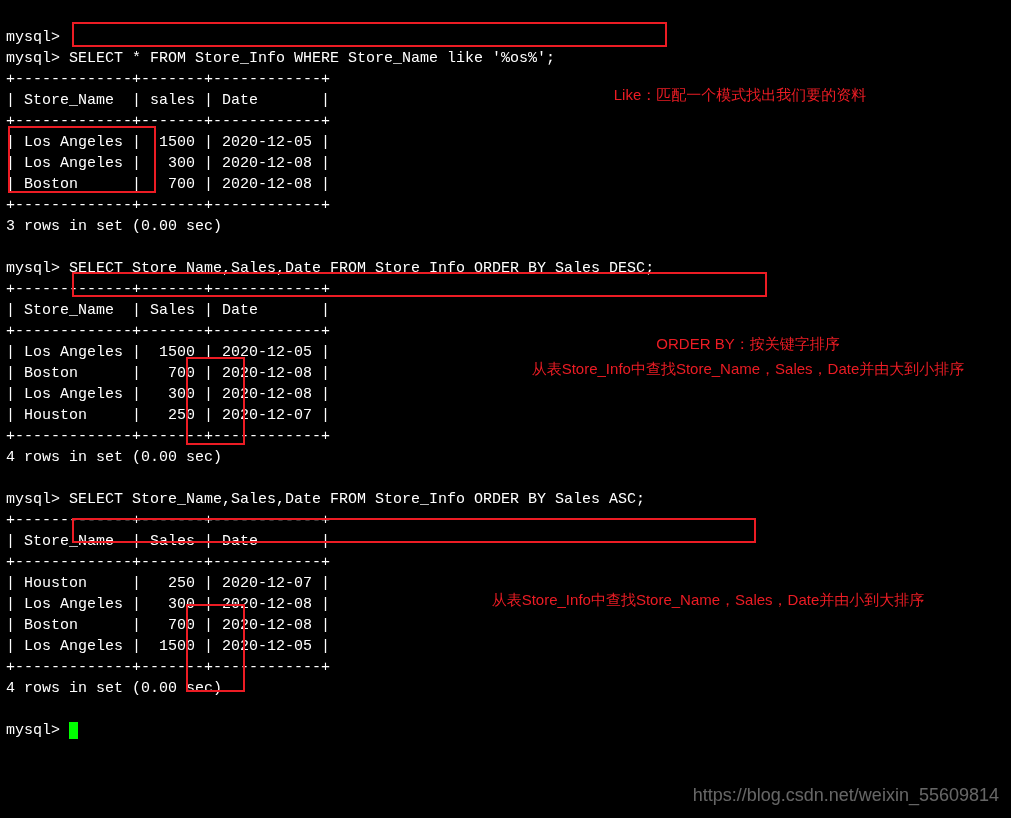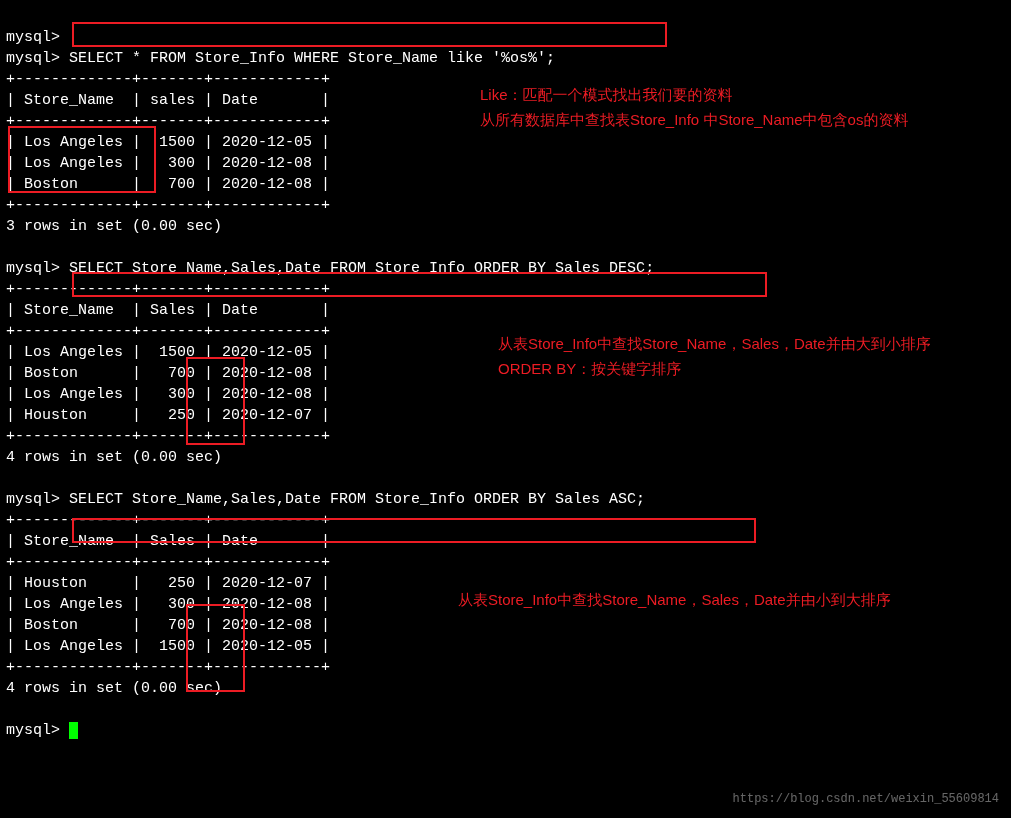--- a/index.html
+++ b/index.html
@@ -23,41 +23,42 @@
       white-space: pre;
       font-weight: normal;
     }
     .annotation {
       position: absolute;
       color: #EC1C24;
       font-family: 'Microsoft YaHei', 'SimSun', sans-serif;
       font-size: 15px;
       line-height: 1.65;
       white-space: normal;
+      text-align: center;
     }
     .red-box {
       position: absolute;
       border: 2px solid #EC1C24;
       background: transparent;
       pointer-events: none;
     }
     .cursor {
       display: inline-block;
       width: 9px;
       height: 17px;
       background: #00ff00;
       vertical-align: middle;
     }
     .watermark {
       position: absolute;
       bottom: 10px;
       right: 12px;
       color: rgba(255,255,255,0.4);
-      font-family: Liberation Mono, monospace;
-      font-size: 12px;
+      font-family: Liberation Sans, sans-serif;
+      font-size: 18px;
     }
   </style>
 </head>
 <body>
 
 <div class="terminal">
 <span>mysql&gt;</span>
 <span>mysql&gt;</span> <span>SELECT * FROM Store_Info WHERE Store_Name like '%os%';</span>
 <span>+-------------+-------+------------+</span>
 <span>| Store_Name  | sales | Date       |</span>
@@ -95,26 +96,25 @@
 
 <div class="red-box" style="left:72px; top:22px; width:595px; height:25px;"></div>
 <div class="red-box" style="left:8px; top:126px; width:148px; height:67px;"></div>
 <div class="red-box" style="left:72px; top:272px; width:695px; height:25px;"></div>
 <div class="red-box" style="left:186px; top:357px; width:59px; height:88px;"></div>
 <div class="red-box" style="left:72px; top:518px; width:684px; height:25px;"></div>
 <div class="red-box" style="left:186px; top:604px; width:59px; height:88px;"></div>
 
 <div class="annotation" style="left:480px; top:83px; width:520px;">
   <div>Like：匹配一个模式找出我们要的资料</div>
-  <div>从所有数据库中查找表Store_Info 中Store_Name中包含os的资料</div>
   <div style="height:8px;"></div>
 </div>
 
 <div class="annotation" style="left:498px; top:332px; width:500px;">
+  <div>ORDER BY：按关键字排序</div>
   <div>从表Store_Info中查找Store_Name，Sales，Date并由大到小排序</div>
-  <div>ORDER BY：按关键字排序</div>
 </div>
 
 <div class="annotation" style="left:458px; top:578px; width:500px;margin-top:10px;">
   <div>从表Store_Info中查找Store_Name，Sales，Date并由小到大排序</div>
 </div>
 
 <div class="watermark">https://blog.csdn.net/weixin_55609814</div>
 
 </body></html>

